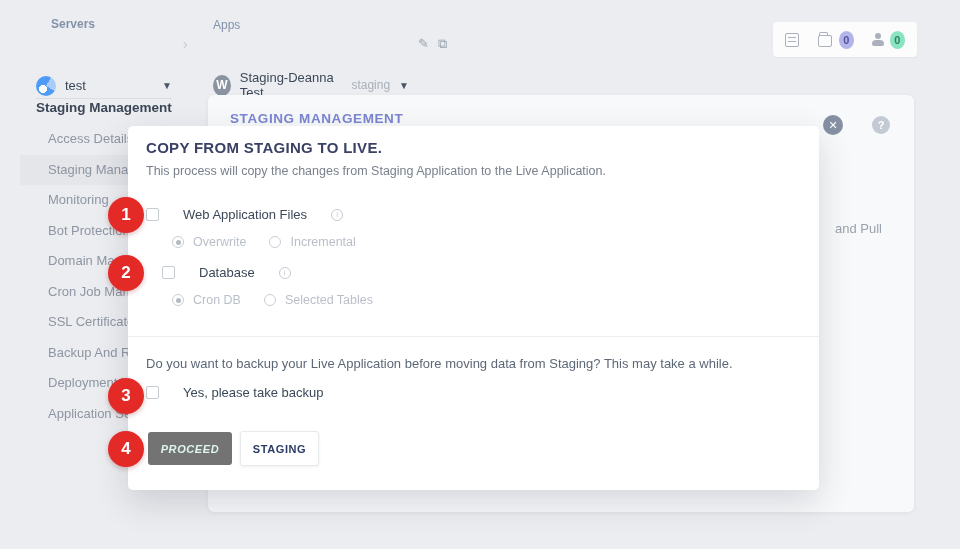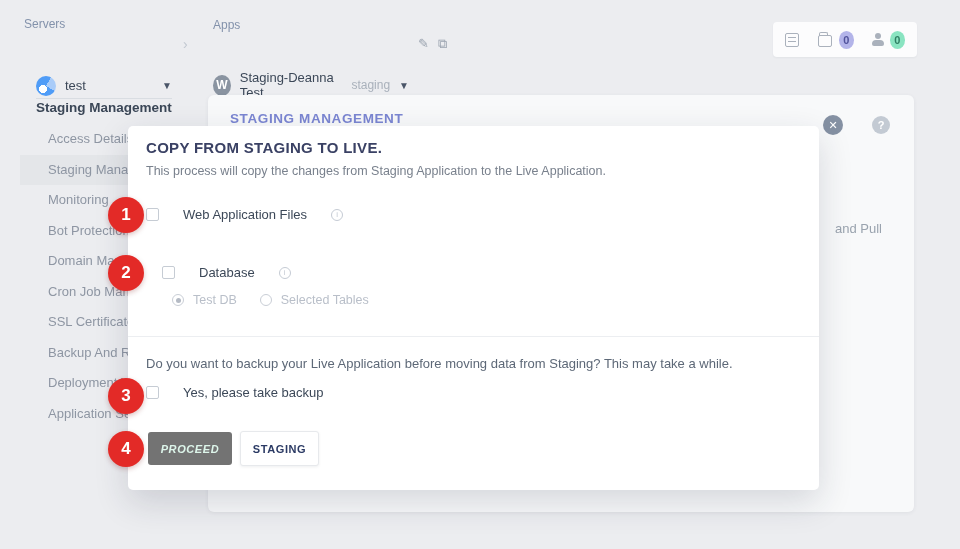--- a/index.html
+++ b/index.html
@@ -93,21 +93,21 @@
   
   .anno {
     position:absolute; width:36px; height:36px; border-radius:50%; background:#e32a27;
     color:#fff; font-size:17px; font-weight:bold; display:flex; align-items:center; justify-content:center;
     z-index:50; box-shadow:0 2px 5px rgba(120,20,20,.25);
   }
 </style>
 </head>
 <body>
 
-<div class="abs top-label" style="left:24px; top:17px;">Servers</div>
+<div class="abs top-label" style="left:51px; top:17px;font-weight:bold;">Servers</div>
 <div class="abs server-select select-underline">
   <span class="server-icon"></span>
   <span class="select-name">test</span>
   <span class="caret">▼</span>
 </div>
 <div class="abs chevron-sep">›</div>
 
 <div class="abs top-label" style="left:213px; top:18px;">Apps</div>
 <div class="abs app-select select-underline">
   <span class="wp-icon">W</span>
@@ -147,29 +147,35 @@
 
 <div class="abs modal">
   <div class="abs modal-title">COPY FROM STAGING TO LIVE.</div>
   <div class="abs modal-subtitle">This process will copy the changes from Staging Application to the Live Application.</div>
 
   <div class="abs check-row" style="left:18px; top:81px;">
     <span class="checkbox"></span>
     <span class="check-label">Web Application Files</span>
     <span class="info-icon">i</span>
   </div>
+  <div class="abs radio-row" style="left:44px; top:109px;">
+    <span class="radio selected"></span>
+    <span class="radio-label">Overwrite</span>
+    <span class="radio"></span>
+    <span class="radio-label">Incremental</span>
+  </div>
 
   <div class="abs check-row" style="left:18px; top:139px;padding-left:16px;">
     <span class="checkbox"></span>
     <span class="check-label">Database</span>
     <span class="info-icon">i</span>
   </div>
   <div class="abs radio-row" style="left:44px; top:167px;">
     <span class="radio selected"></span>
-    <span class="radio-label">Test DB</span>
+    <span class="radio-label">Cron DB</span>
     <span class="radio"></span>
     <span class="radio-label">Selected Tables</span>
   </div>
 
   <div class="abs divider"></div>
 
   <div class="abs backup-question">Do you want to backup your Live Application before moving data from Staging? This may take a while.</div>
 
   <div class="abs check-row" style="left:18px; top:259px;">
     <span class="checkbox"></span>

